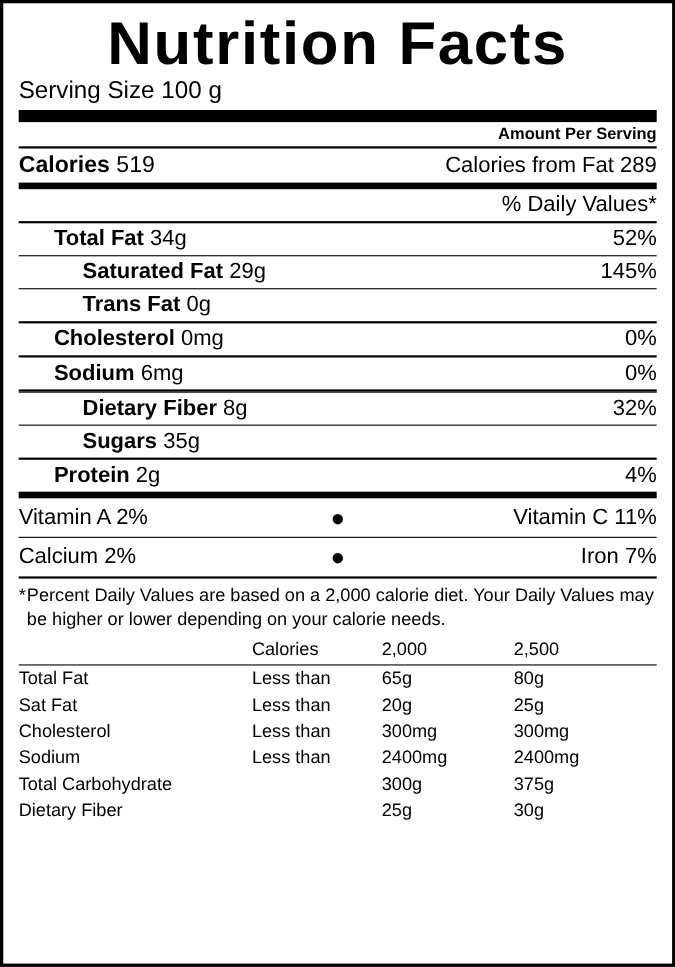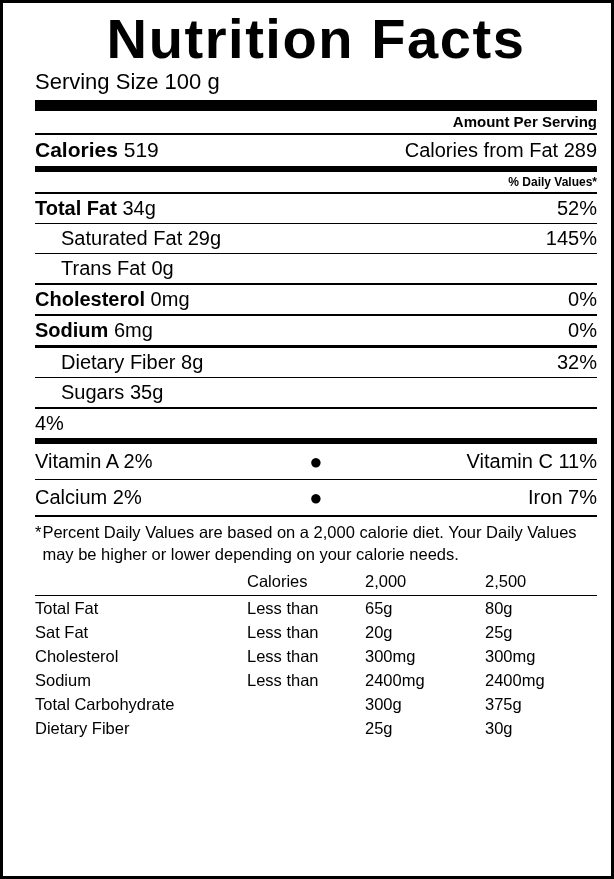--- a/index.html
+++ b/index.html
@@ -13,21 +13,21 @@
     font-family: "Liberation Sans", sans-serif;
     color: #000000;
     -webkit-font-smoothing: antialiased;
   }
 
   .label {
     box-sizing: border-box;
     width: 614px;
     height: 879px;
     border: 3px solid #000;
-    padding: 8px 14px 6px 32px;
+    padding: 8px 14px 6px 14px;
     display: flex;
     flex-direction: column;
   }
 
   
   .title {
     font-size: 55px;
     font-weight: bold;
     letter-spacing: 1.5px;
     line-height: 1.02;
@@ -89,43 +89,44 @@
   .calories-row .left span {
     font-size: 21px;
     font-weight: normal;
   }
   .calories-row .right {
     font-size: 20px;
   }
 
   .dv-head {
     text-align: right;
-    font-size: 12px;
-    font-weight: bold;
+    font-size: 20px;
+    font-weight: normal;
     padding: 3px 0 3px 0;
   }
 
   .nutrient {
     font-size: 20px;
+    margin-left: 32px;
   }
   .nutrient .name {
     font-weight: bold;
   }
   .nutrient .value {
     font-weight: normal;
   }
   .nutrient .pct {
     font-weight: normal;
     font-size: 20px;
   }
   .indent1 {
     padding-left: 26px;
   }
   .sub .name {
-    font-weight: normal;
+    font-weight: bold;
   }
 
   
   .vit-row {
     display: flex;
     align-items: center;
     font-size: 20px;
     padding: 6px 0 6px 0;
   }
   .vit-row .cell {
@@ -267,20 +268,24 @@
   <div class="row nutrient sub indent1">
     <div>
       <span class="name">Sugars</span>
       <span class="value">35g</span>
     </div>
     <div class="pct"></div>
   </div>
   <div class="rule-thin"></div>
 
   <div class="row nutrient">
+    <div>
+      <span class="name">Protein</span>
+      <span class="value">2g</span>
+    </div>
     <div class="pct">4%</div>
   </div>
 
   <div class="rule-med"></div>
 
   <div class="vit-row">
     <div class="cell left">Vitamin A 2%</div>
     <div class="cell mid">●</div>
     <div class="cell right">Vitamin C 11%</div>
   </div>

